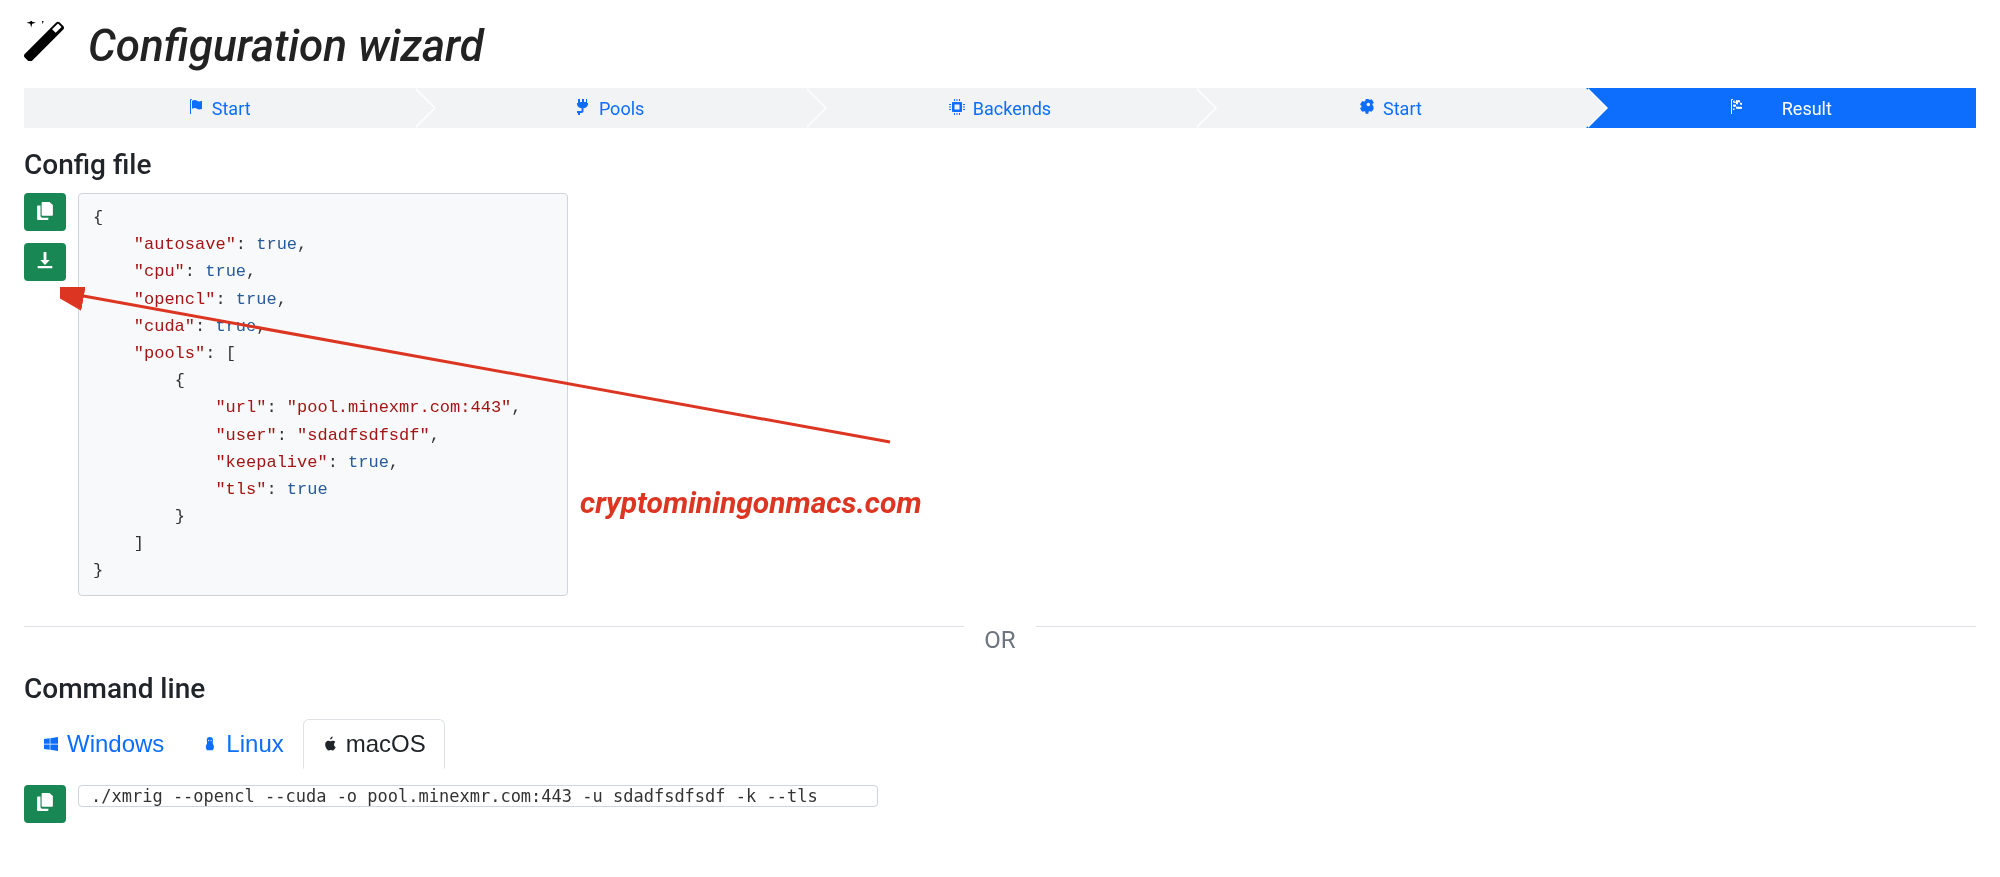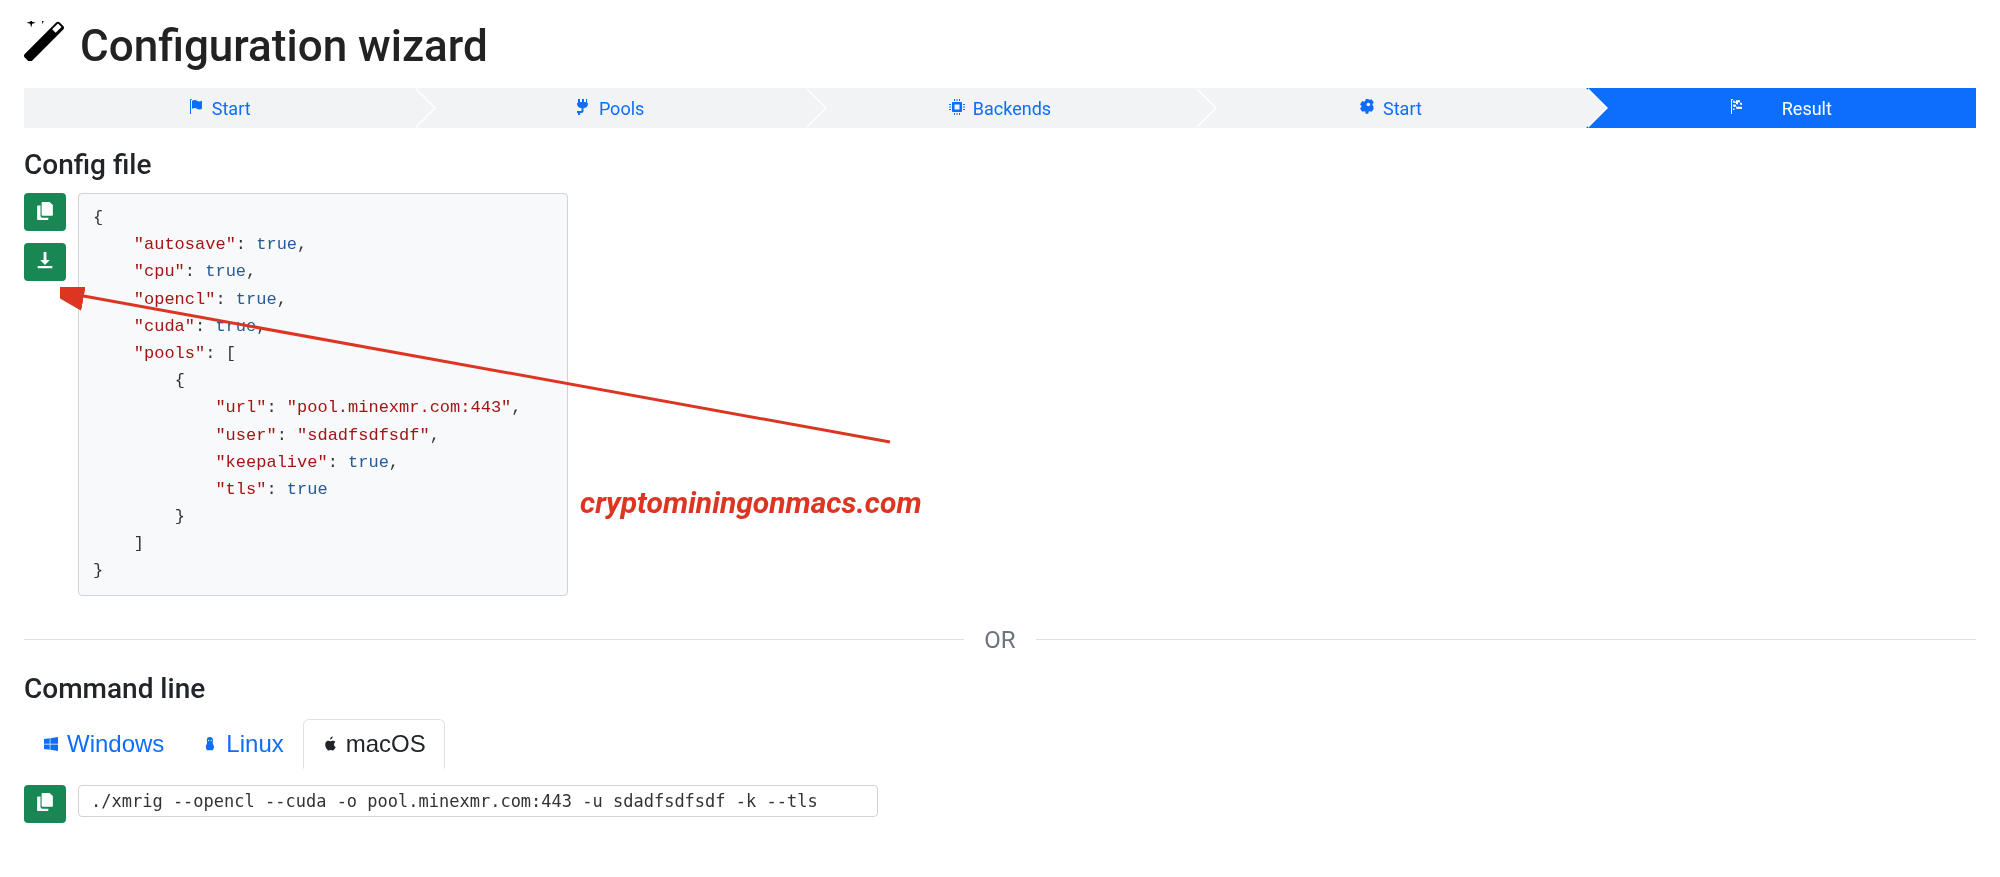--- a/index.html
+++ b/index.html
@@ -9,22 +9,23 @@
     color: #212529;
     padding: 20px 24px;
     width: 2000px;
   }
   h1.page-title {
     font-size: 44px;
     font-weight: 500;
     color: #222;
     display: flex;
     align-items: center;
-    gap: 16px;
+    gap: 24px;
     margin-bottom: 16px;
+    font-style: italic;
   }
   h1.page-title .wand-icon svg { width: 40px; height: 40px; }
   .steps {
     display: flex;
     height: 40px;
     margin-bottom: 20px;
   }
   .step {
     flex: 1;
     position: relative;
@@ -110,21 +111,20 @@
     color: #333;
     width: 490px;
   }
   .json-key { color: #a31515; }
   .json-bool { color: #275a9a; text-align: center; }
   .json-str { color: #a31515; }
   .json-punct { color: #333; }
 
   .or-divider {
     display: flex;
-    align-items: center;
     margin: 30px 0 10px 0;
     color: #6c757d;
     font-size: 24px;
   }
   .or-divider::before,
   .or-divider::after {
     content: "";
     flex: 1;
     height: 1px;
     background: #dee2e6;
@@ -165,21 +165,21 @@
     align-items: stretch;
     gap: 12px;
   }
   input.cmd-input {
     font-family: "SFMono-Regular", Consolas, monospace;
     font-size: 17px;
     padding: 8px 12px;
     border: 1px solid #ced4da;
     border-radius: 4px;
     width: 800px;
-    height: 32px;
+    height: 22px;
     color: #333;
   }
 
   
   .annotation {
     position: absolute;
     pointer-events: none;
     z-index: 100;
   }
   .watermark {

